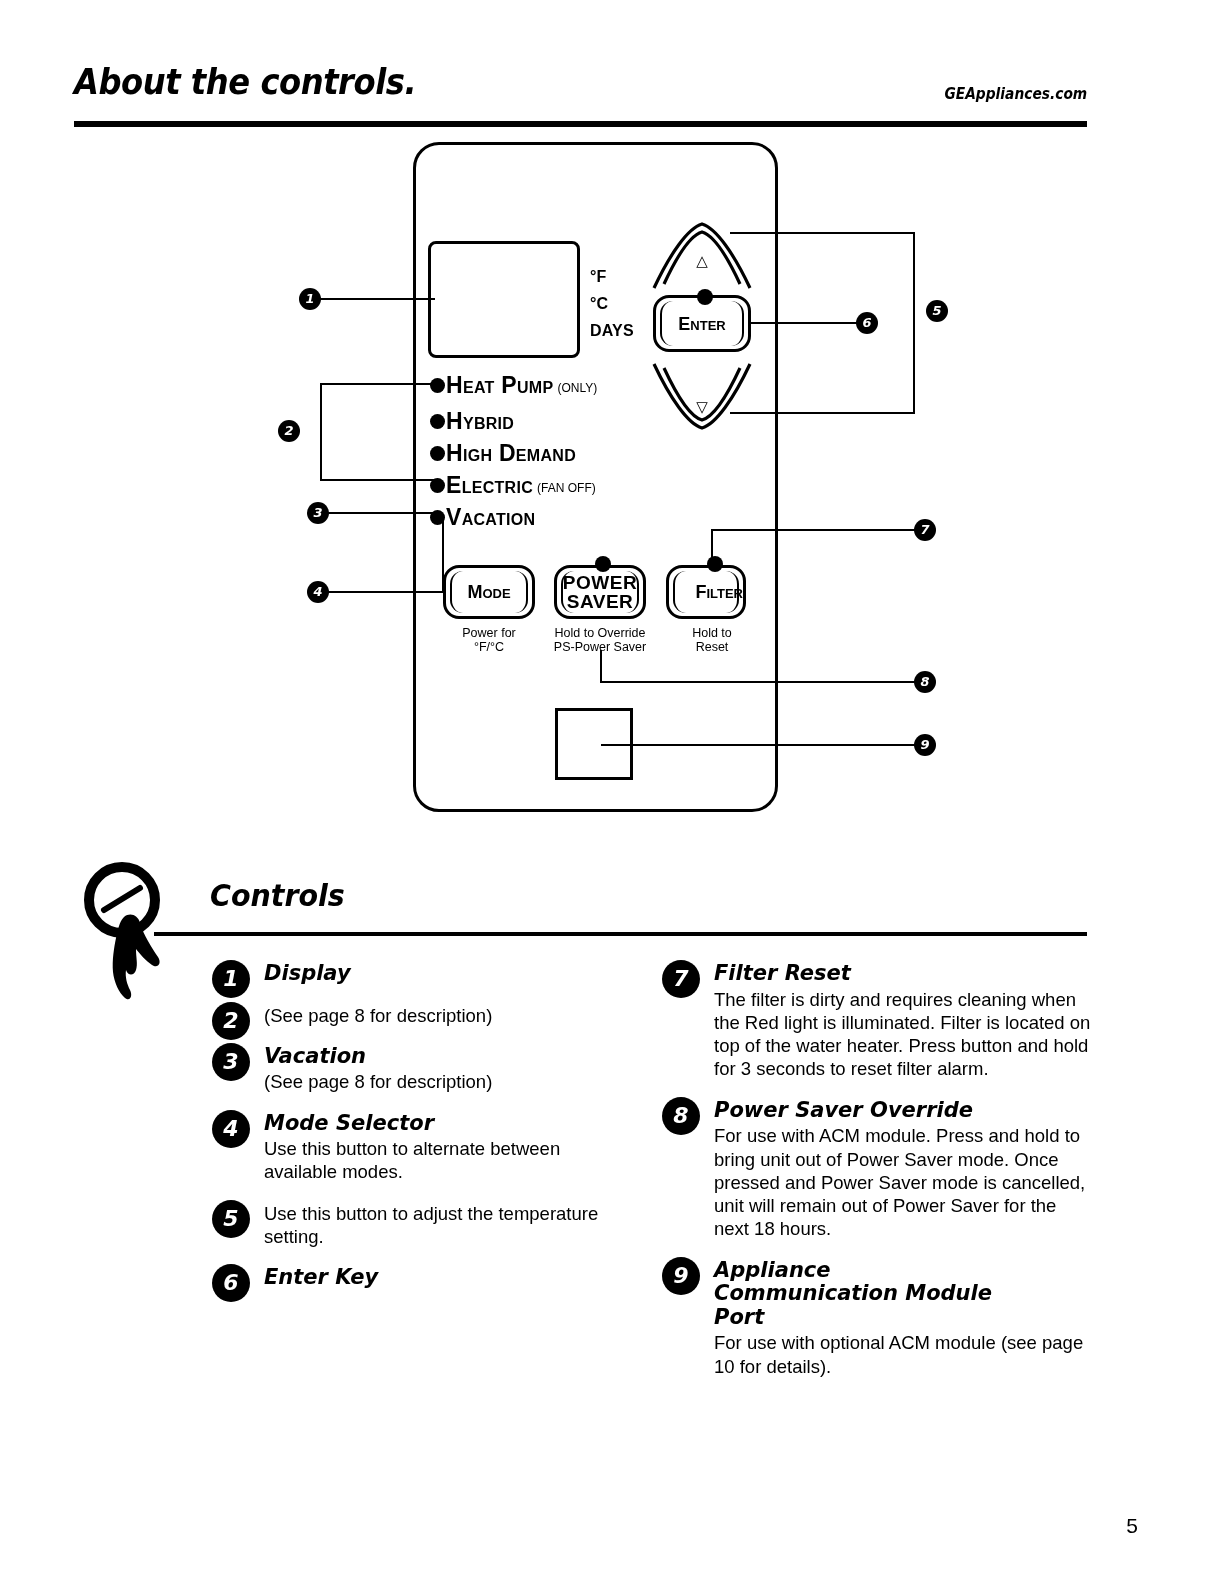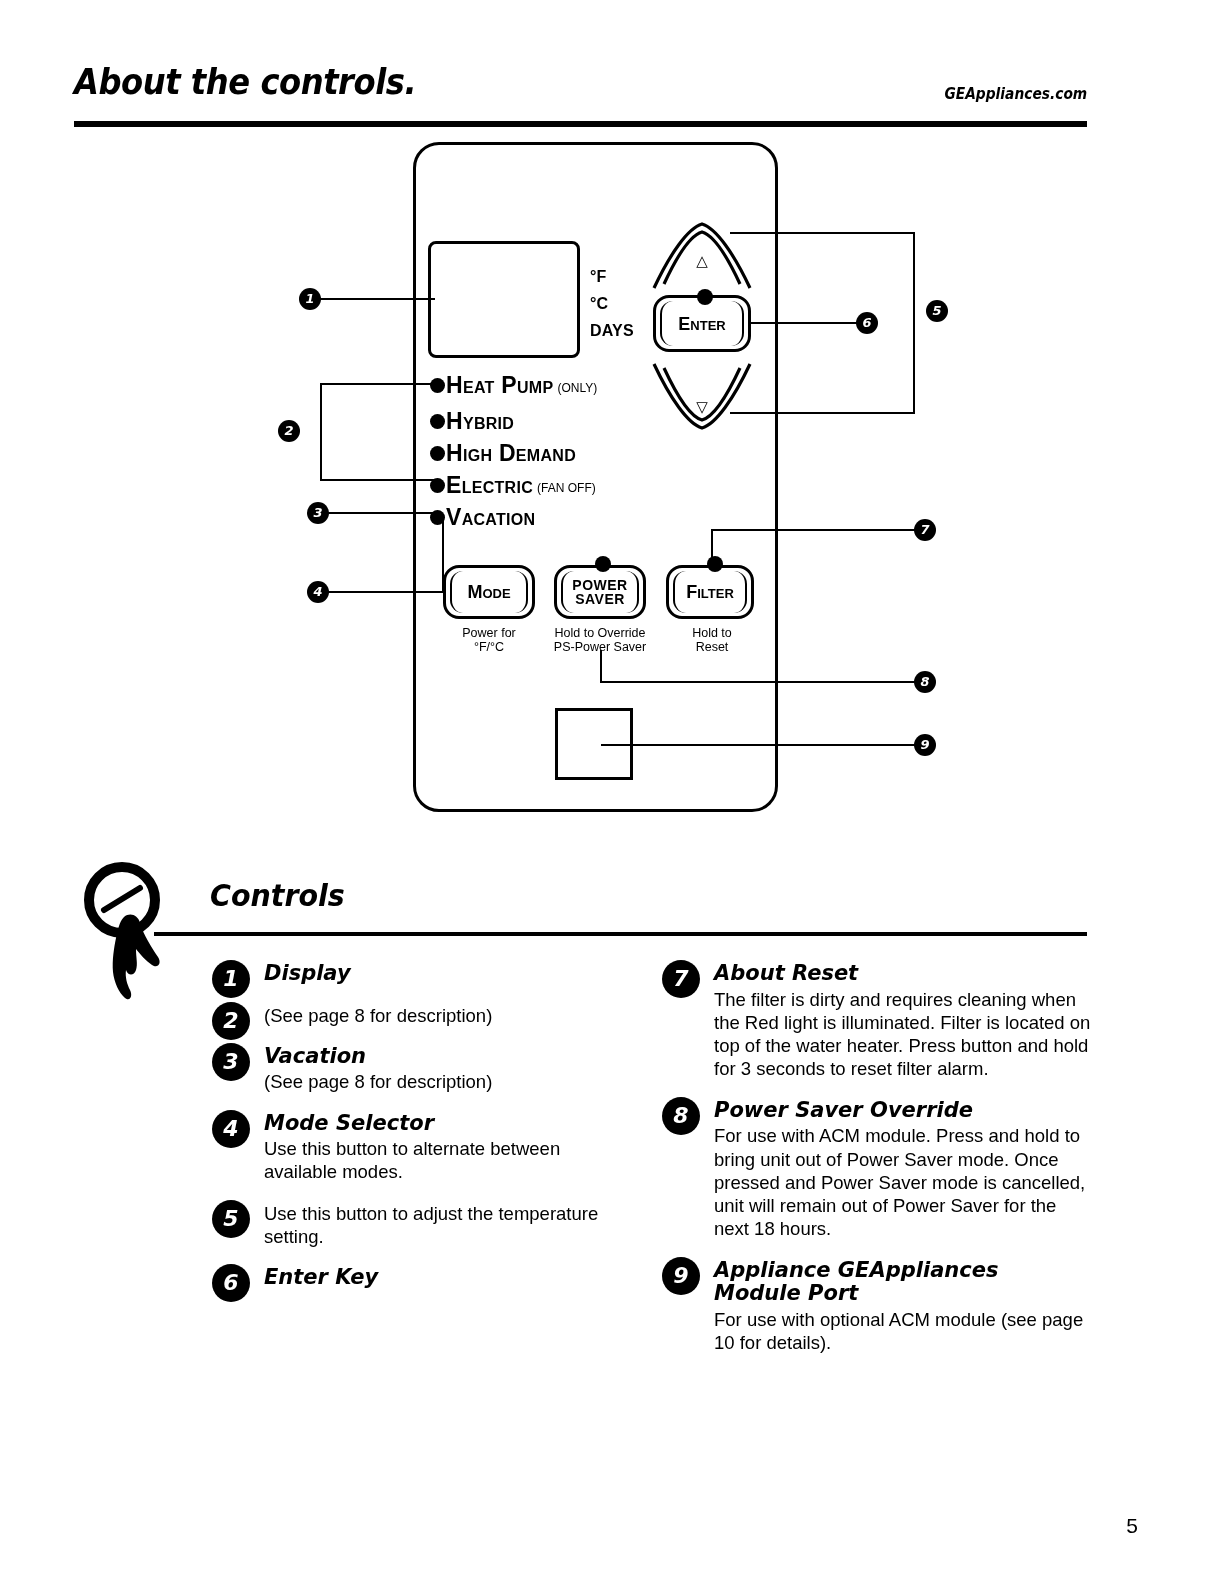--- a/index.html
+++ b/index.html
@@ -138,21 +138,21 @@
     font-family: "Liberation Sans", sans-serif;
     font-weight: 700;
     font-size: 18px;
     font-variant: small-caps;
     text-transform: capitalize;
     line-height: 1.0;
     text-align: center;
     position: relative;
     z-index: 2;
   }
-  .btn-label.two-line { font-size: 14px; text-transform: uppercase; font-variant: normal; letter-spacing:0.5px;}
+  .btn-label.two-line { font-size: 19px; text-transform: uppercase; font-variant: normal; letter-spacing:0.5px;}
   .btn-led {
     position: absolute;
     width: 16px; height: 16px;
     border-radius: 50%;
     background: #000;
     z-index: 3;
   }
   .btn-hint {
     position: absolute;
     font-family: "Liberation Sans", sans-serif;
@@ -160,21 +160,21 @@
     line-height: 1.15;
     text-align: center;
     white-space: pre-line;
   }
 
   #btn-mode { left: 443px; top: 435px; width: 92px; height: 54px; }
   #btn-mode-hint { left: 443px; top: 496px; width: 92px; }
   #btn-power { left: 554px; top: 435px; width: 92px; height: 54px; }
   #btn-power-led { left: 595px; top: 426px; }
   #btn-power-hint { left: 524px; top: 496px; width: 152px; }
-  #btn-filter { left: 666px; top: 435px; width: 88px; height: 54px; }
+  #btn-filter { left: 666px; top: 435px; width: 80px; height: 54px; align-items: flex-end; }
   #btn-filter-led { left: 707px; top: 426px; }
   #btn-filter-hint { left: 666px; top: 496px; width: 92px; }
 
   
   #btn-enter {
     left: 653px; top: 165px; width: 98px; height: 57px;
   }
   #btn-enter-led { left: 697px; top: 159px; }
   #arrow-up, #arrow-down {
     position: absolute; left: 650px; width: 104px; height: 70px;
@@ -433,29 +433,29 @@
     </div>
     <div class="entry">
       <div class="num">6</div>
       <div class="etitle">Enter Key</div>
     </div>
   </div>
 
   <div class="col" id="col-right">
     <div class="entry gap">
       <div class="num">7</div>
-      <div class="etitle">About Reset</div>
+      <div class="etitle">Filter Reset</div>
       <div class="ebody">The filter is dirty and requires cleaning when the Red light is illuminated.  Filter is located on top of the water heater.  Press button and hold for 3 seconds to reset filter alarm.</div>
     </div>
     <div class="entry gap">
       <div class="num">8</div>
       <div class="etitle">Power Saver Override</div>
       <div class="ebody">For use with ACM module.  Press and hold to bring unit out of Power Saver mode.  Once pressed and Power Saver mode is cancelled, unit will remain out of Power Saver for the next 18 hours.</div>
     </div>
     <div class="entry">
       <div class="num">9</div>
-      <div class="etitle" style="max-width:300px">Appliance GEAppliances Module Port</div>
+      <div class="etitle" style="max-width:300px">Appliance Communication Module Port</div>
       <div class="ebody">For use with optional ACM module (see page 10 for details).</div>
     </div>
   </div>
 </div>
 
 <div id="page-number">5</div>
 
 </body></html>

